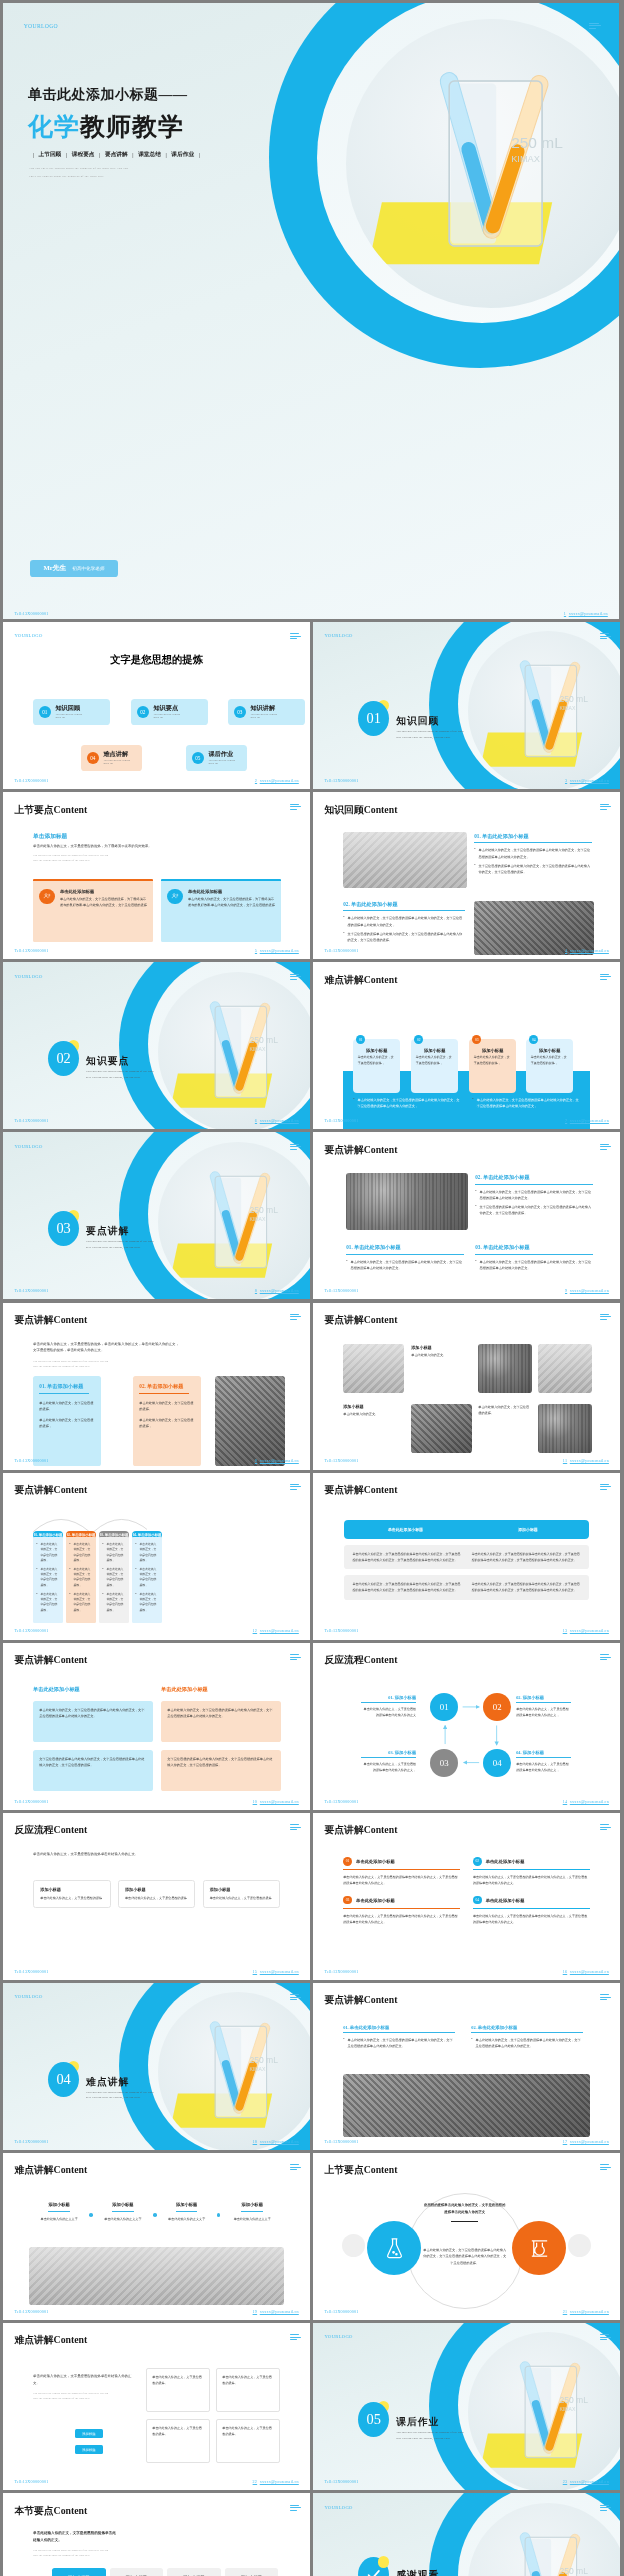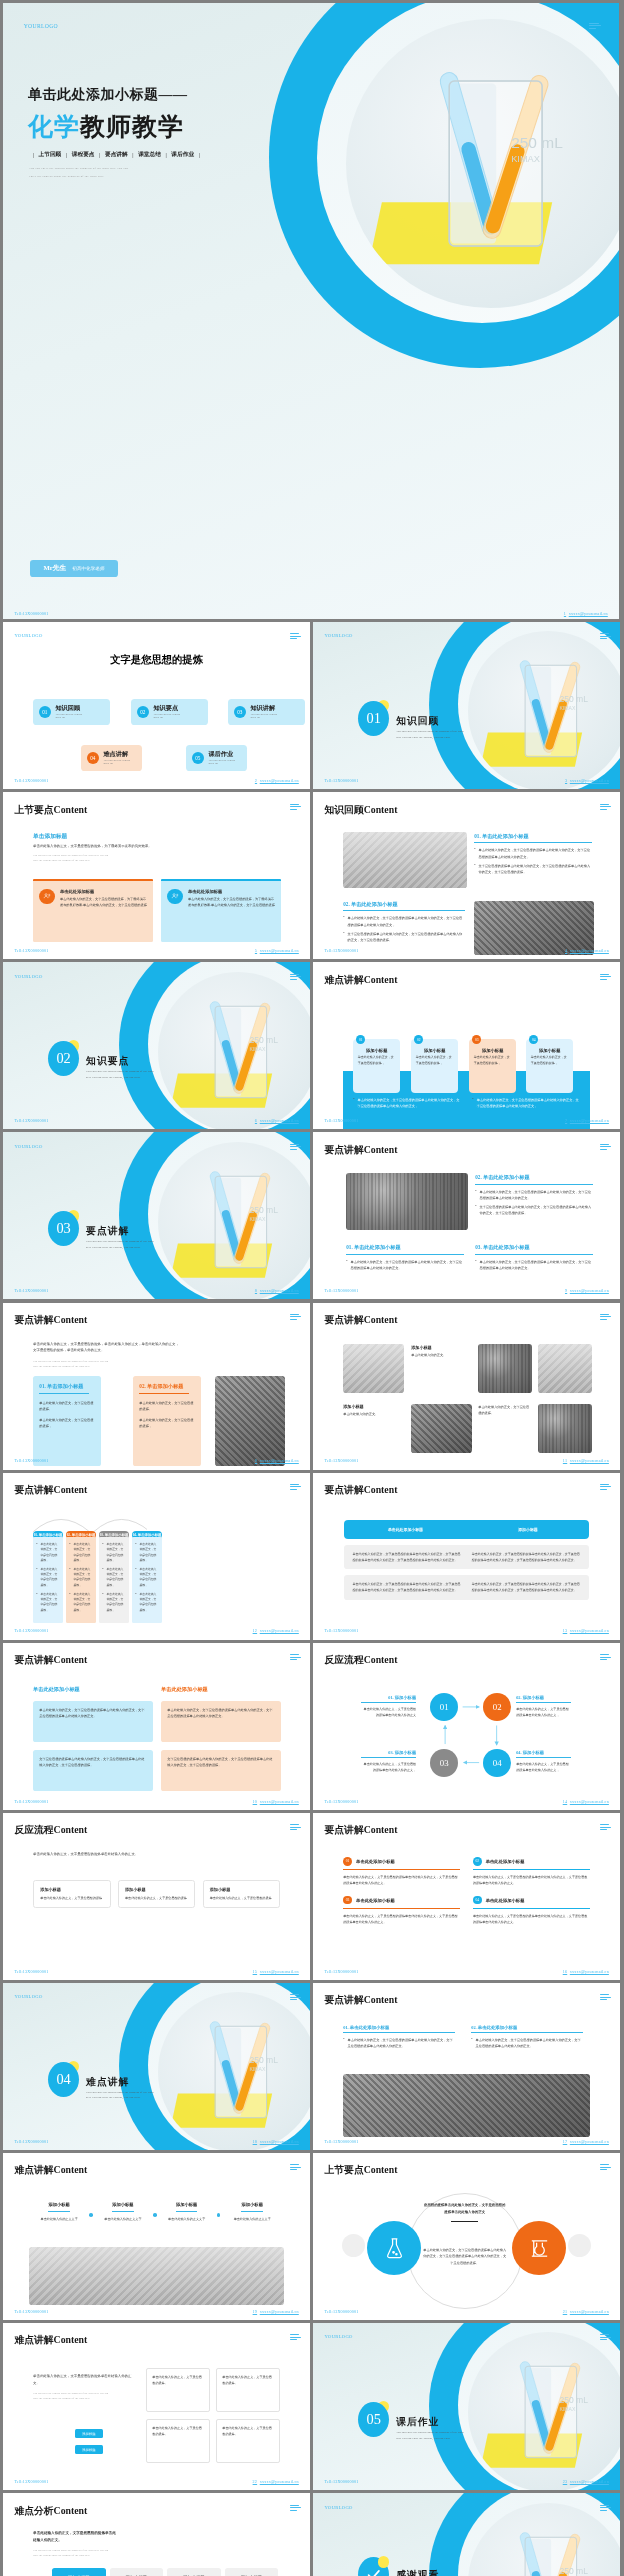--- a/index.html
+++ b/index.html
@@ -1154,21 +1154,21 @@
           <span class="foot-right">
             <span class="pg">23</span>
             <span class="mail">xxxxx@youremail.cn</span>
           </span>
         </div>
       </div>
   </div>
 
   <div class="row">
     <div class="slide">
-      <div class="ptitle">难点分析Content</div>
+      <div class="ptitle">本节要点Content</div>
       <div class="hamb">
           <i></i>
           <i></i>
           <i></i>
         </div>
       <div style="position:absolute;left:30px;top:37px;width:118px;">
         <div class="body-cn" style="font-weight:700;font-size:3.6px;">单击此处输入你的正文，文字是您思想的提炼单击此</div>
         <div class="body-cn" style="font-weight:700;font-size:3.6px;">处输入你的正文。</div>
         <div class="tiny-en" style="margin-top:4.1px;">You can enter the content about the progress of the work here You can</div>
         <div class="tiny-en">enter the content about the progress of the work here</div>

